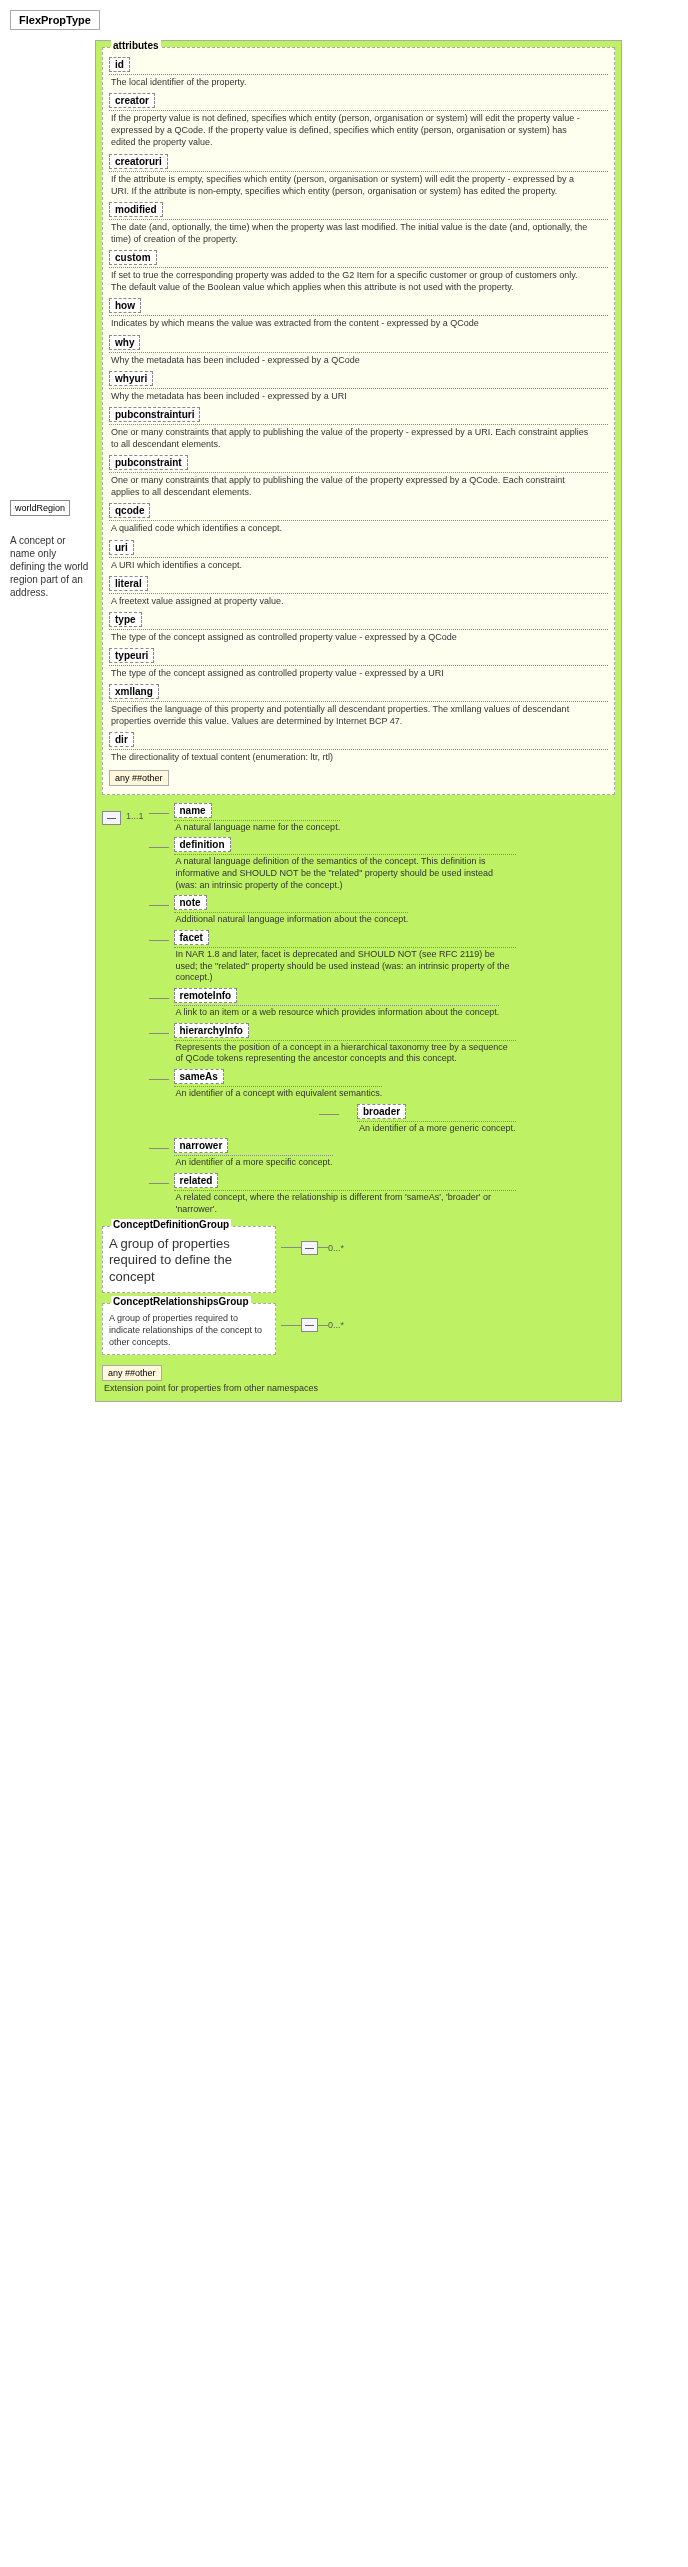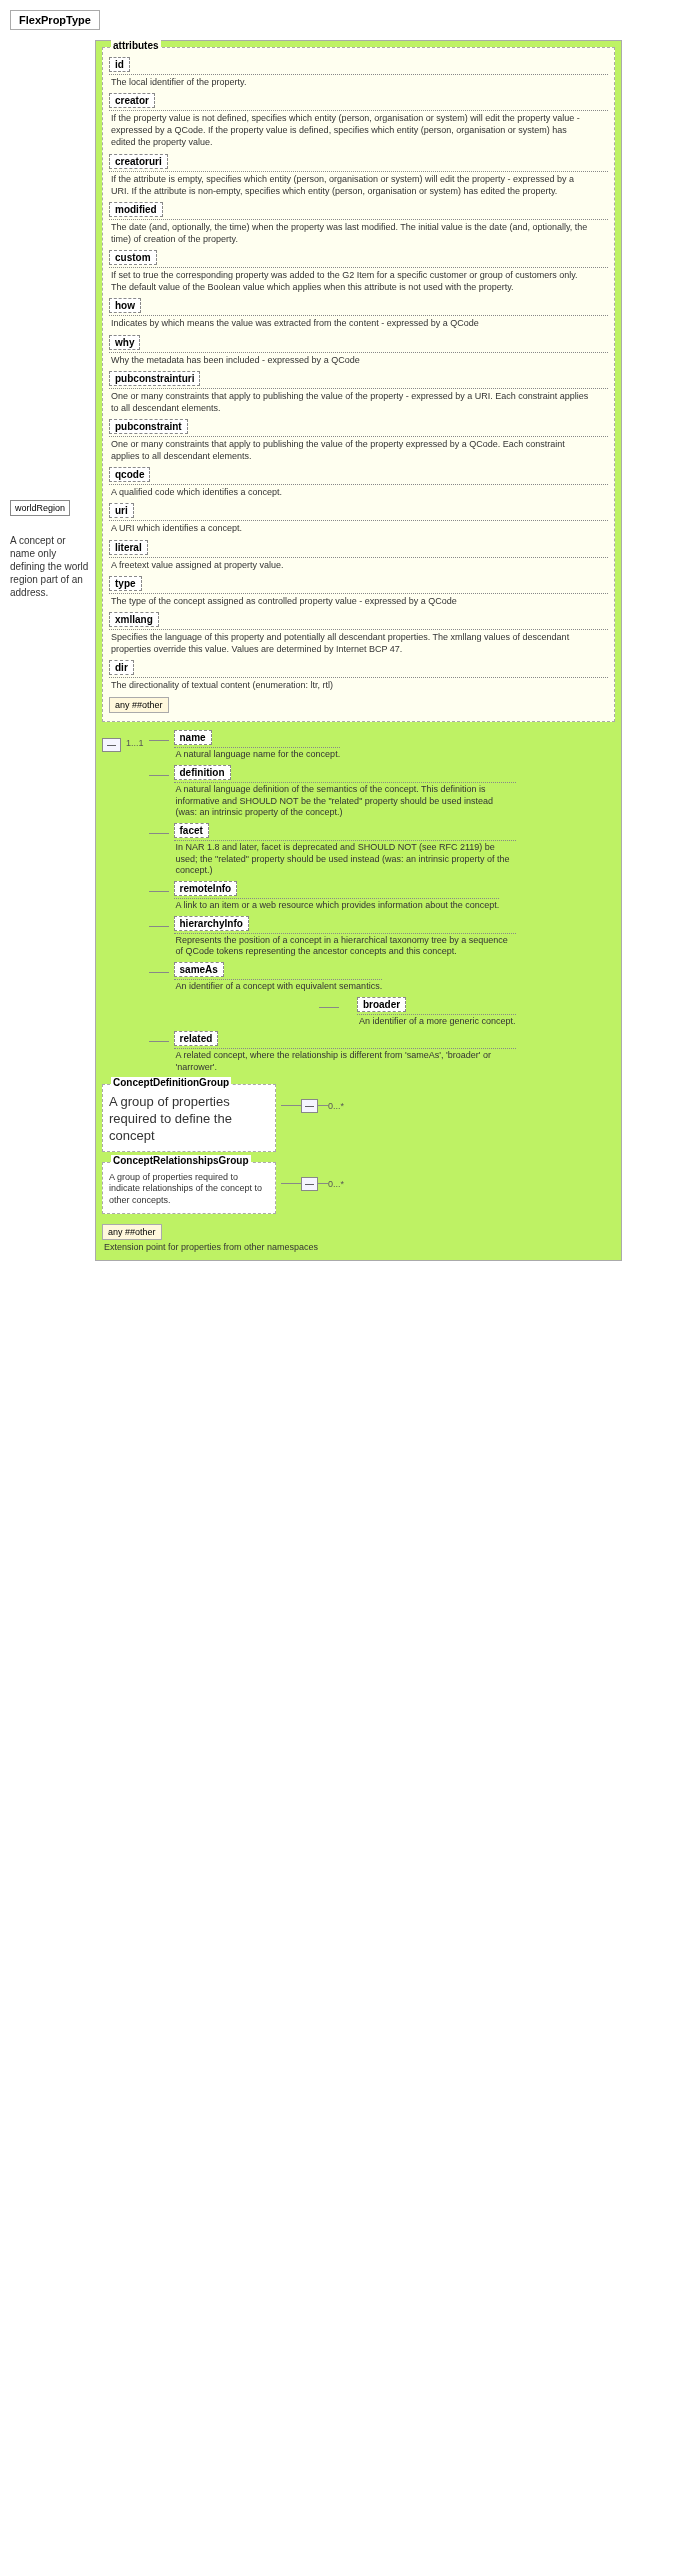--- a/index.html
+++ b/index.html
@@ -70,20 +70,25 @@
     <div style="display:inline-block; border:1px dashed #888; padding:1px 5px; font-size:10px; font-weight:bold; background:#fff; margin-bottom:2px;">how</div>
     <div style="border-bottom:1px dotted #888; margin-bottom:1px;"></div>
     <div style="font-size:9px; color:#333; margin-left:2px; line-height:1.35; max-width:480px;">Indicates by which means the value was extracted from the content - expressed by a QCode</div>
   </div>
             <div style="margin: 5px 0px;">
     <div style="display:inline-block; border:1px dashed #888; padding:1px 5px; font-size:10px; font-weight:bold; background:#fff; margin-bottom:2px;">why</div>
     <div style="border-bottom:1px dotted #888; margin-bottom:1px;"></div>
     <div style="font-size:9px; color:#333; margin-left:2px; line-height:1.35; max-width:480px;">Why the metadata has been included - expressed by a QCode</div>
   </div>
             <div style="margin: 5px 0px;">
+    <div style="display:inline-block; border:1px dashed #888; padding:1px 5px; font-size:10px; font-weight:bold; background:#fff; margin-bottom:2px;">whyuri</div>
+    <div style="border-bottom:1px dotted #888; margin-bottom:1px;"></div>
+    <div style="font-size:9px; color:#333; margin-left:2px; line-height:1.35; max-width:480px;">Why the metadata has been included - expressed by a URI</div>
+  </div>
+            <div style="margin: 5px 0px;">
     <div style="display:inline-block; border:1px dashed #888; padding:1px 5px; font-size:10px; font-weight:bold; background:#fff; margin-bottom:2px;">pubconstrainturi</div>
     <div style="border-bottom:1px dotted #888; margin-bottom:1px;"></div>
     <div style="font-size:9px; color:#333; margin-left:2px; line-height:1.35; max-width:480px;">One or many constraints that apply to publishing the value of the property - expressed by a URI. Each constraint applies to all descendant elements.</div>
   </div>
             <div style="margin: 5px 0px;">
     <div style="display:inline-block; border:1px dashed #888; padding:1px 5px; font-size:10px; font-weight:bold; background:#fff; margin-bottom:2px;">pubconstraint</div>
     <div style="border-bottom:1px dotted #888; margin-bottom:1px;"></div>
     <div style="font-size:9px; color:#333; margin-left:2px; line-height:1.35; max-width:480px;">One or many constraints that apply to publishing the value of the property expressed by a QCode. Each constraint applies to all descendant elements.</div>
   </div>
             <div style="margin: 5px 0px;">
@@ -98,20 +103,25 @@
   </div>
             <div style="margin: 5px 0px;">
     <div style="display:inline-block; border:1px dashed #888; padding:1px 5px; font-size:10px; font-weight:bold; background:#fff; margin-bottom:2px;">literal</div>
     <div style="border-bottom:1px dotted #888; margin-bottom:1px;"></div>
     <div style="font-size:9px; color:#333; margin-left:2px; line-height:1.35; max-width:480px;">A freetext value assigned at property value.</div>
   </div>
             <div style="margin: 5px 0px;">
     <div style="display:inline-block; border:1px dashed #888; padding:1px 5px; font-size:10px; font-weight:bold; background:#fff; margin-bottom:2px;">type</div>
     <div style="border-bottom:1px dotted #888; margin-bottom:1px;"></div>
     <div style="font-size:9px; color:#333; margin-left:2px; line-height:1.35; max-width:480px;">The type of the concept assigned as controlled property value - expressed by a QCode</div>
+  </div>
+            <div style="margin: 5px 0px;">
+    <div style="display:inline-block; border:1px dashed #888; padding:1px 5px; font-size:10px; font-weight:bold; background:#fff; margin-bottom:2px;">typeuri</div>
+    <div style="border-bottom:1px dotted #888; margin-bottom:1px;"></div>
+    <div style="font-size:9px; color:#333; margin-left:2px; line-height:1.35; max-width:480px;">The type of the concept assigned as controlled property value - expressed by a URI</div>
   </div>
             <div style="margin: 5px 0px;">
     <div style="display:inline-block; border:1px dashed #888; padding:1px 5px; font-size:10px; font-weight:bold; background:#fff; margin-bottom:2px;">xmllang</div>
     <div style="border-bottom:1px dotted #888; margin-bottom:1px;"></div>
     <div style="font-size:9px; color:#333; margin-left:2px; line-height:1.35; max-width:480px;">Specifies the language of this property and potentially all descendant properties. The xmllang values of descendant properties override this value. Values are determined by Internet BCP 47.</div>
   </div>
             <div style="margin: 5px 0px;">
     <div style="display:inline-block; border:1px dashed #888; padding:1px 5px; font-size:10px; font-weight:bold; background:#fff; margin-bottom:2px;">dir</div>
     <div style="border-bottom:1px dotted #888; margin-bottom:1px;"></div>
     <div style="font-size:9px; color:#333; margin-left:2px; line-height:1.35; max-width:480px;">The directionality of textual content (enumeration: ltr, rtl)</div>
@@ -143,20 +153,28 @@
     <div style="min-width:20px; border-top:1px solid #888; margin-top:10px;"></div>
     <div>
       <div style="display:inline-block; border:1px dashed #888; padding:1px 5px; font-size:10px; font-weight:bold; background:#fff; margin-bottom:2px;">definition</div>
       <div style="border-bottom:1px dotted #888; margin-bottom:1px;"></div>
       <div style="font-size:9px; color:#333; margin-left:2px; line-height:1.3; max-width:340px;">A natural language definition of the semantics of the concept. This definition is informative and SHOULD NOT be the "related" property should be used instead (was: an intrinsic property of the concept.)</div>
     </div>
   </div>
             <div style="display: flex; align-items: flex-start; gap: 5px;">
     <div style="min-width:20px; border-top:1px solid #888; margin-top:10px;"></div>
     <div>
+      <div style="display:inline-block; border:1px dashed #888; padding:1px 5px; font-size:10px; font-weight:bold; background:#fff; margin-bottom:2px;">note</div>
+      <div style="border-bottom:1px dotted #888; margin-bottom:1px;"></div>
+      <div style="font-size:9px; color:#333; margin-left:2px; line-height:1.3; max-width:340px;">Additional natural language information about the concept.</div>
+    </div>
+  </div>
+            <div style="display: flex; align-items: flex-start; gap: 5px;">
+    <div style="min-width:20px; border-top:1px solid #888; margin-top:10px;"></div>
+    <div>
       <div style="display:inline-block; border:1px dashed #888; padding:1px 5px; font-size:10px; font-weight:bold; background:#fff; margin-bottom:2px;">facet</div>
       <div style="border-bottom:1px dotted #888; margin-bottom:1px;"></div>
       <div style="font-size:9px; color:#333; margin-left:2px; line-height:1.3; max-width:340px;">In NAR 1.8 and later, facet is deprecated and SHOULD NOT (see RFC 2119) be used; the "related" property should be used instead (was: an intrinsic property of the concept.)</div>
     </div>
   </div>
             <div style="display: flex; align-items: flex-start; gap: 5px;">
     <div style="min-width:20px; border-top:1px solid #888; margin-top:10px;"></div>
     <div>
       <div style="display:inline-block; border:1px dashed #888; padding:1px 5px; font-size:10px; font-weight:bold; background:#fff; margin-bottom:2px;">remoteInfo</div>
       <div style="border-bottom:1px dotted #888; margin-bottom:1px;"></div>
@@ -178,20 +196,28 @@
       <div style="border-bottom:1px dotted #888; margin-bottom:1px;"></div>
       <div style="font-size:9px; color:#333; margin-left:2px; line-height:1.3; max-width:340px;">An identifier of a concept with equivalent semantics.</div>
     </div>
   </div>
             <div style="display: flex; align-items: flex-start; gap: 18px; justify-content: flex-end;">
     <div style="min-width:20px; border-top:1px solid #888; margin-top:10px;"></div>
     <div>
       <div style="display:inline-block; border:1px dashed #888; padding:1px 5px; font-size:10px; font-weight:bold; background:#fff; margin-bottom:2px;">broader</div>
       <div style="border-bottom:1px dotted #888; margin-bottom:1px;"></div>
       <div style="font-size:9px; color:#333; margin-left:2px; line-height:1.3; max-width:340px;">An identifier of a more generic concept.</div>
+    </div>
+  </div>
+            <div style="display: flex; align-items: flex-start; gap: 5px;">
+    <div style="min-width:20px; border-top:1px solid #888; margin-top:10px;"></div>
+    <div>
+      <div style="display:inline-block; border:1px dashed #888; padding:1px 5px; font-size:10px; font-weight:bold; background:#fff; margin-bottom:2px;">narrower</div>
+      <div style="border-bottom:1px dotted #888; margin-bottom:1px;"></div>
+      <div style="font-size:9px; color:#333; margin-left:2px; line-height:1.3; max-width:340px;">An identifier of a more specific concept.</div>
     </div>
   </div>
             <div style="display: flex; align-items: flex-start; gap: 5px;">
     <div style="min-width:20px; border-top:1px solid #888; margin-top:10px;"></div>
     <div>
       <div style="display:inline-block; border:1px dashed #888; padding:1px 5px; font-size:10px; font-weight:bold; background:#fff; margin-bottom:2px;">related</div>
       <div style="border-bottom:1px dotted #888; margin-bottom:1px;"></div>
       <div style="font-size:9px; color:#333; margin-left:2px; line-height:1.3; max-width:340px;">A related concept, where the relationship is different from 'sameAs', 'broader' or 'narrower'.</div>
     </div>
   </div>

